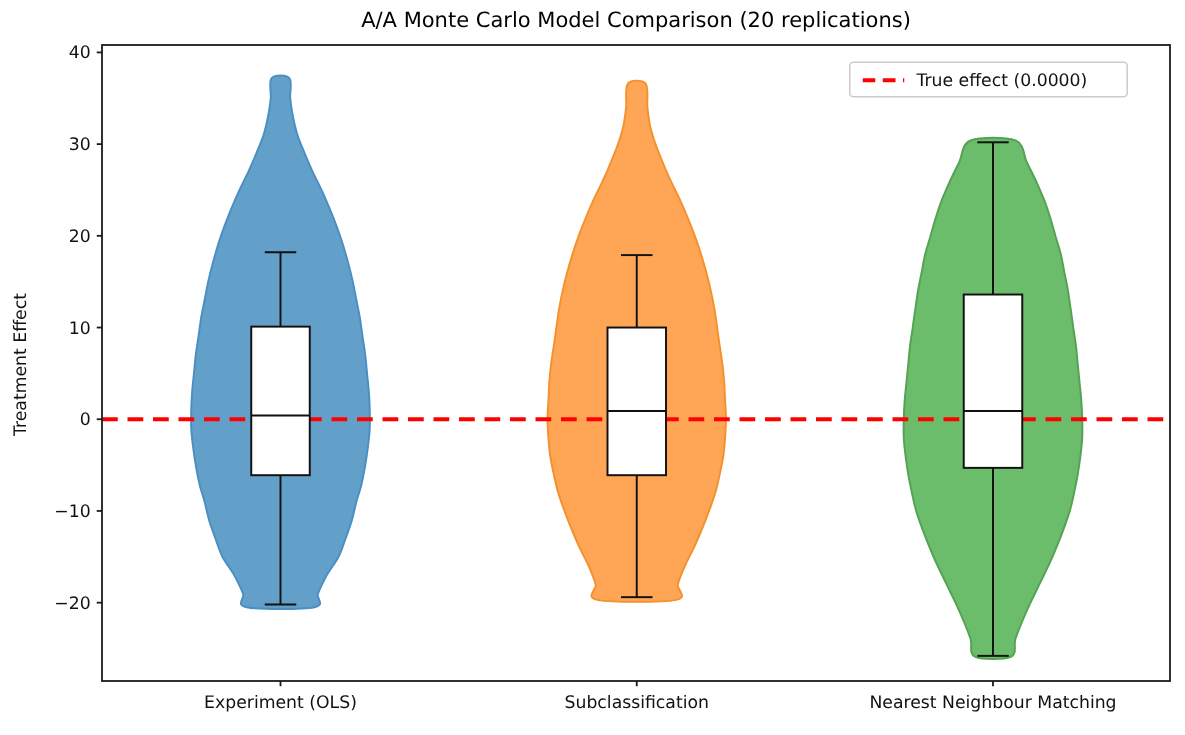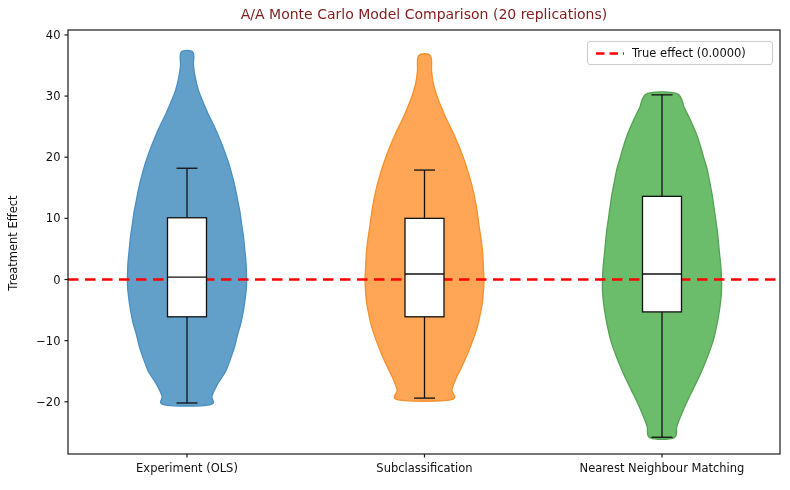--- a/index.html
+++ b/index.html
@@ -3,29 +3,29 @@
 <meta charset="utf-8">
 <style>
   html,body{margin:0;padding:0;background:#ffffff;}
   #figure{
     position:relative;width:790px;height:490px;background:#ffffff;
     font-family:"DejaVu Sans",sans-serif;overflow:hidden;
   }
   #chart-svg{position:absolute;left:0;top:0;}
   .chart-title{
     position:absolute;left:68px;top:6px;width:712px;text-align:center;
-    font-size:14px;color:#7f1d1d;
+    font-size:14px;color:#000000;
   }
   .y-axis-label{
     position:absolute;left:13px;top:243px;
     transform:translate(-50%,-50%) rotate(-90deg);
     white-space:nowrap;font-size:11.5px;color:#111111;
   }
   .legend-box{
-    position:absolute;left:587px;top:41px;width:186px;height:24px;
+    position:absolute;left:566px;top:41px;width:186px;height:24px;
     background:#ffffff;border:1px solid #cccccc;border-radius:3px;
     display:flex;align-items:center;gap:8px;padding-left:8px;box-sizing:border-box;
   }
   .legend-label{font-size:11.5px;color:#111111;white-space:nowrap;}
   svg text{font-family:"DejaVu Sans",sans-serif;font-size:11.5px;fill:#111111;}
 </style>
 </head>
 <body>
 
 <div id="figure">

